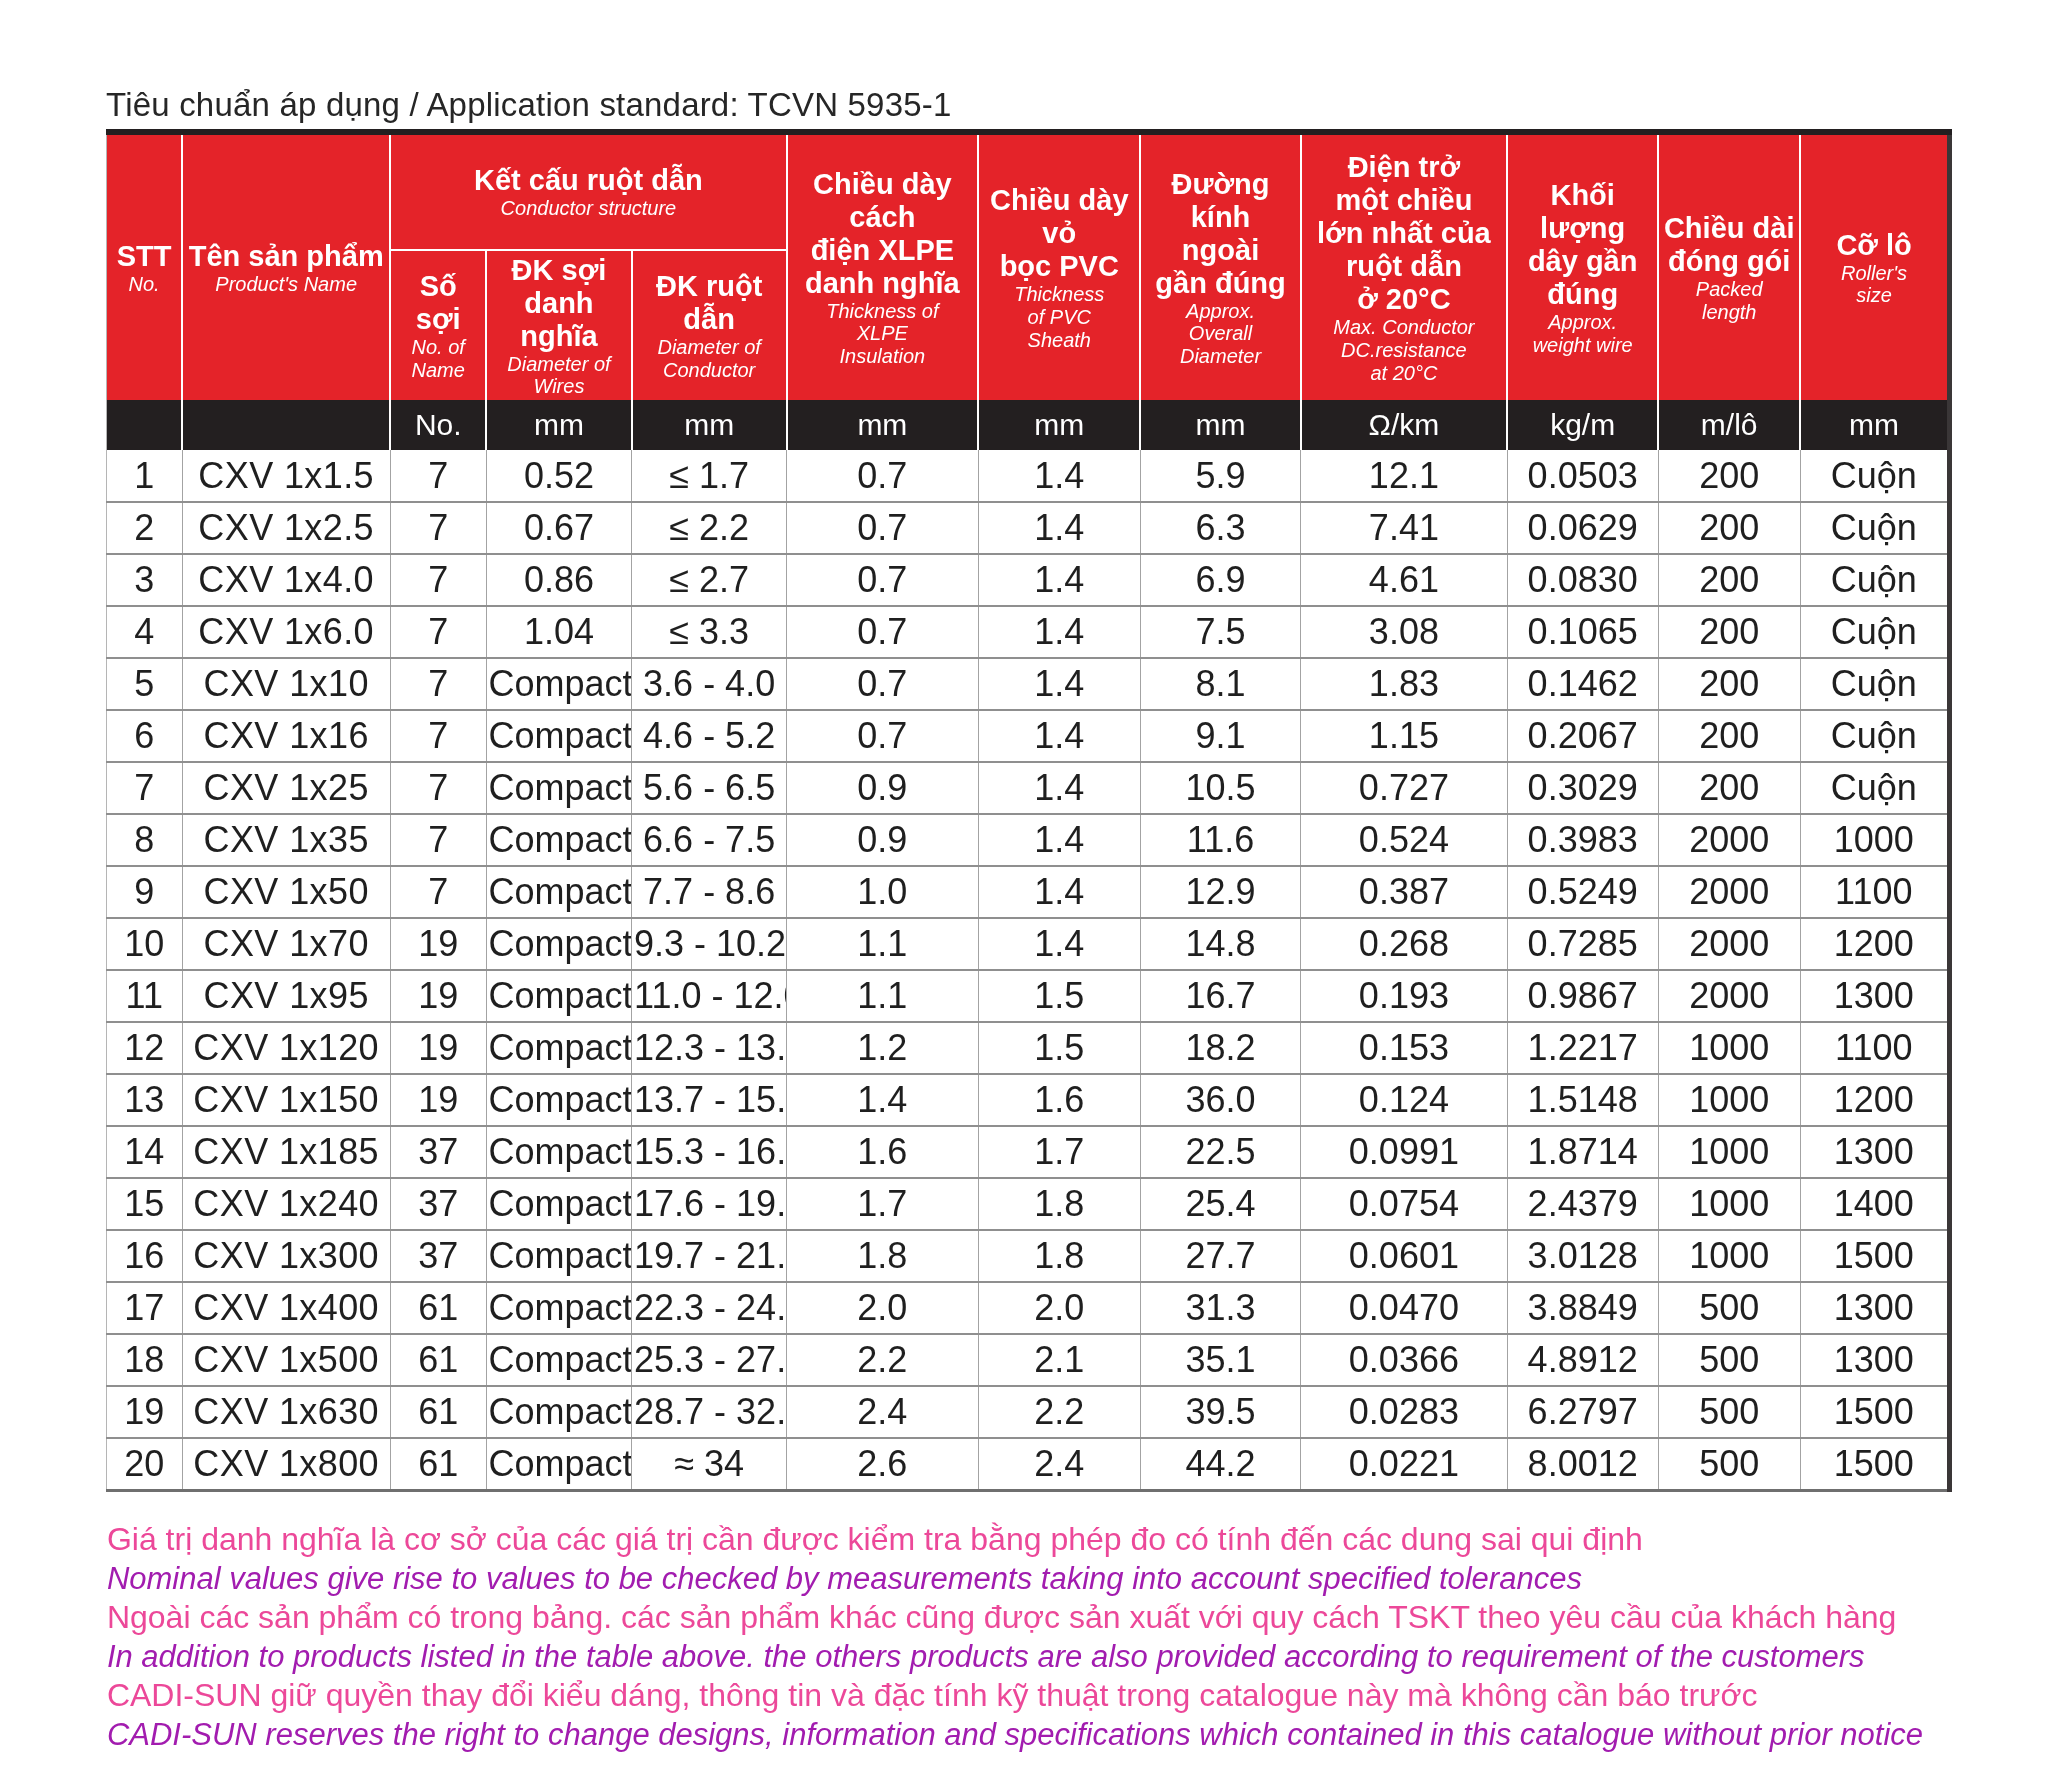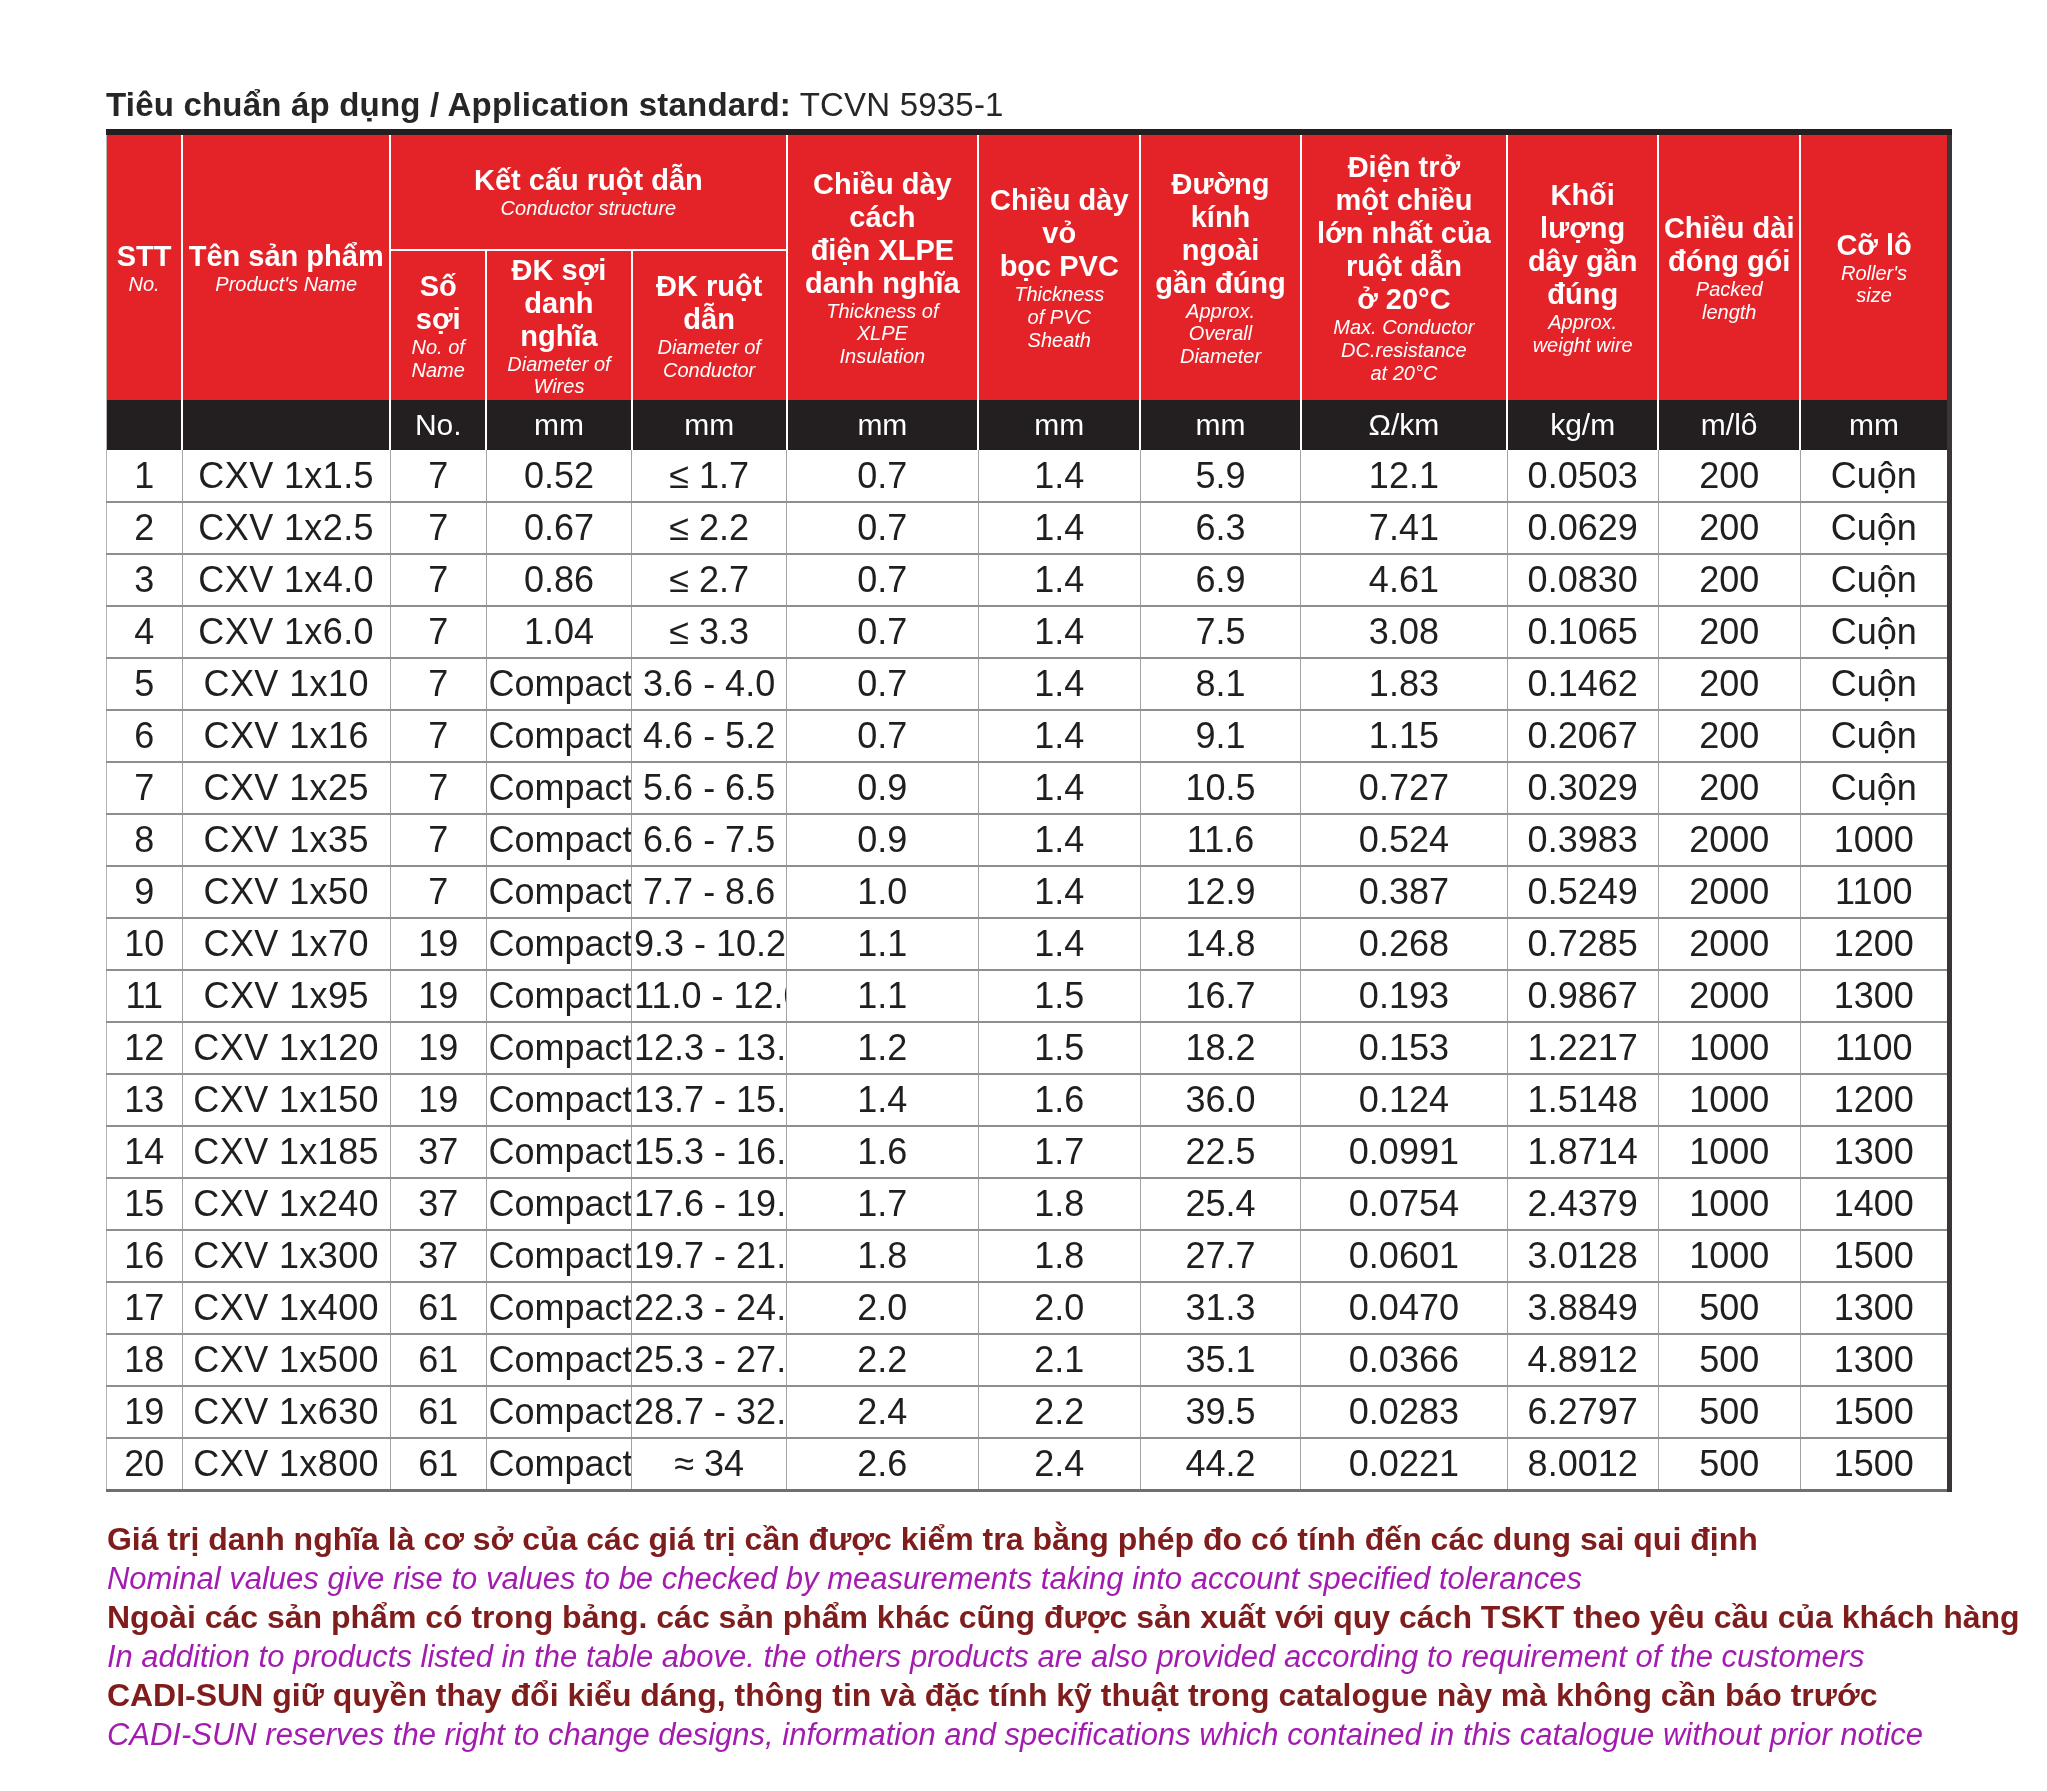--- a/index.html
+++ b/index.html
@@ -10,21 +10,21 @@
     --ink:#262626;
   }
   *{box-sizing:border-box;}
   html,body{margin:0;padding:0;}
   body{
     width:2048px;height:1791px;overflow:hidden;background:#ffffff;
     font-family:"Liberation Sans", sans-serif;color:var(--ink);
   }
   .page{padding:86px 0 0 106px;}
   .title{font-size:33px;line-height:37px;margin:0 0 6.2px 0;letter-spacing:0.2px;}
-  .title .t-bold{font-weight:bold;margin-top:40px;}
+  .title .t-bold{font-weight:normal;margin-top:40px;}
   .title .t-val{font-weight:normal;}
 
   table.spec{
     width:1846px;
     border-collapse:collapse;
     table-layout:fixed;
     border-top:6.2px solid var(--border-dark);
     border-right:5.3px solid #3A3637;
     border-bottom:3.6px solid #6f6f6f;
     border-left:0.9px solid #b5b5b5;
@@ -53,21 +53,21 @@
     height:52px;text-align:center;font-size:36px;color:#1f1f1f;
     border-left:1.8px solid #a3a3a3;border-top:2.7px solid var(--grid);
     background:#fff;padding:0 1.8px;white-space:nowrap;overflow:hidden;
   }
   tbody td:first-child{border-left:none;}
   tbody tr:first-child td{border-top:none;}
   tbody td.c-name{letter-spacing:0.4px;}
   
   .footer{margin:28.5px 0 0 0.9px;width:1871px;}
   .fline{font-size:32px;line-height:39px;white-space:nowrap;}
-  .fline.bold{font-weight:bold;color:#7f1d1d;}
+  .fline.bold{font-weight:normal;color:#ec4899;}
   .fline.italic{font-style:italic;font-weight:normal;color:#a21caf;font-size:31px;}
 </style>
 </head>
 <body>
 
 <div class="page">
 
   <div class="title">
     <span class="t-bold">Tiêu chuẩn áp dụng / Application standard:</span><span class="t-val"> TCVN 5935-1</span>
   </div>

